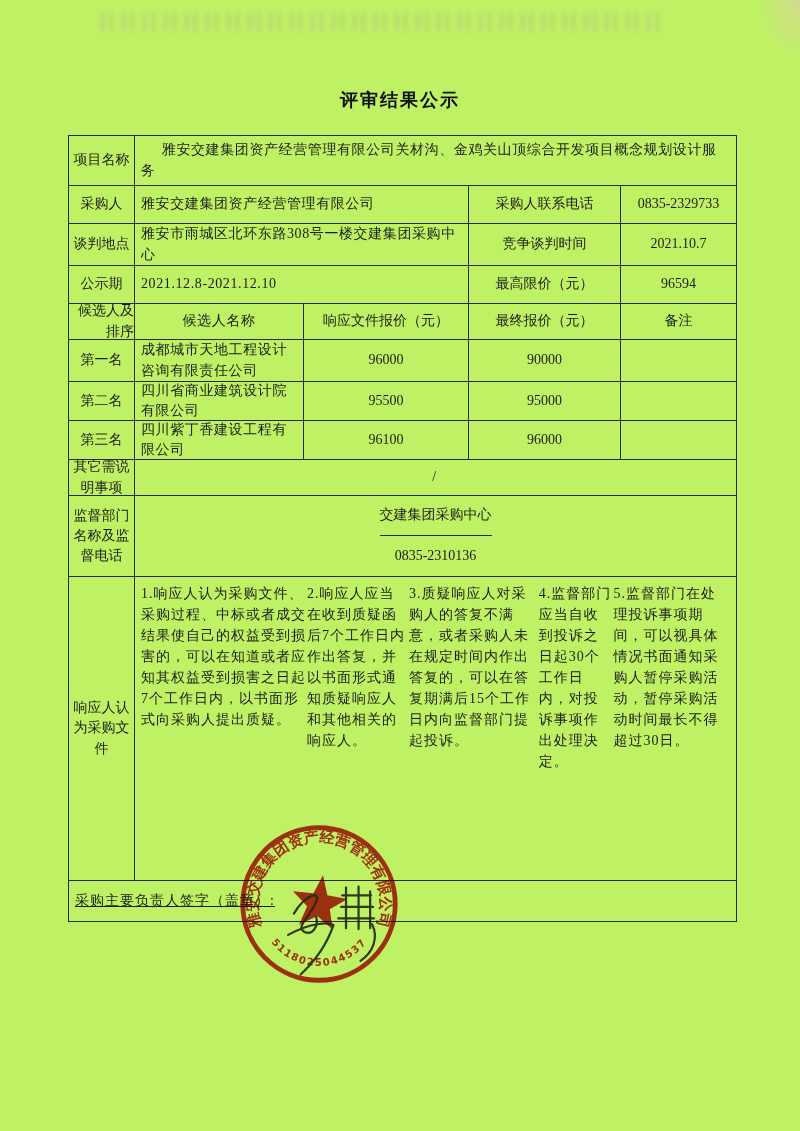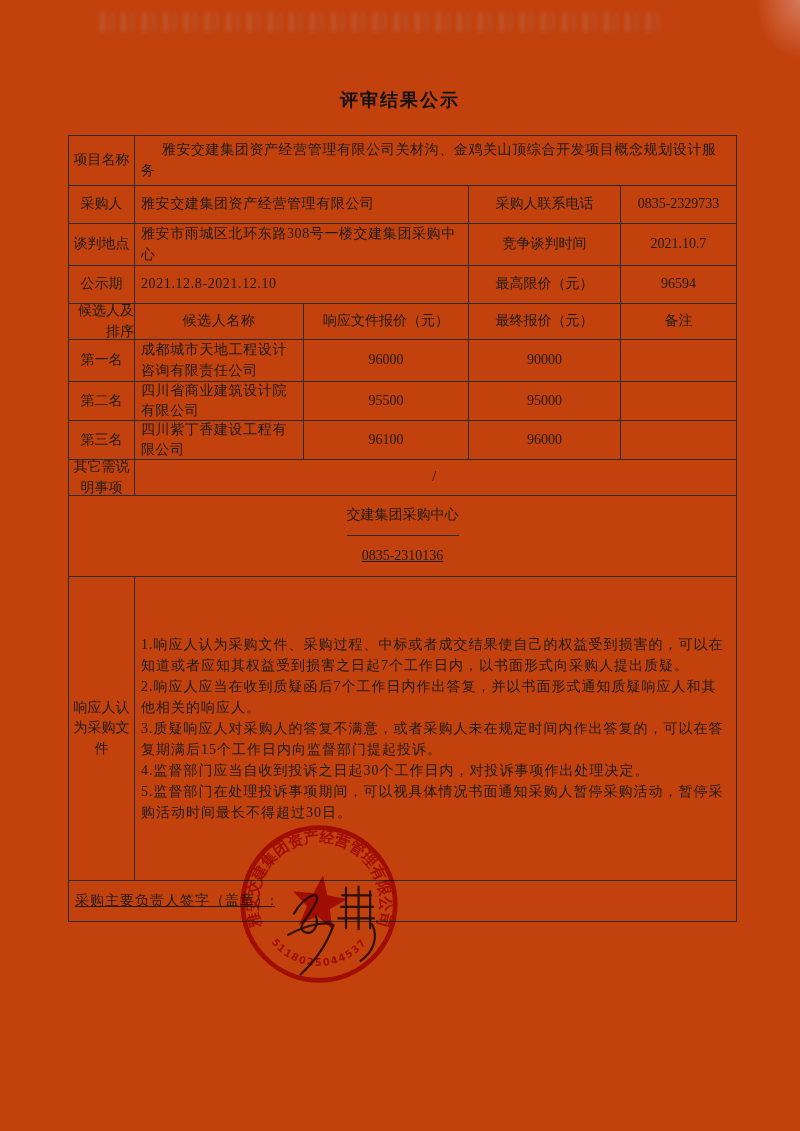--- a/index.html
+++ b/index.html
@@ -1,19 +1,19 @@
 <!DOCTYPE html>
 <html><head>
 <meta charset="utf-8">
 <style>
   * { margin:0; padding:0; box-sizing:border-box; }
   html,body { background:#e8e8e8; }
   .page {
     position:relative; width:800px; height:1131px;
-    background:#c2410c; margin:0 auto; overflow:hidden;
+    background:#bef264; margin:0 auto; overflow:hidden;
     font-family:"Liberation Serif","DejaVu Serif",serif;
     color:#1c1c1c;
   }
   
   .bleed {
     position:absolute; top:12px; left:100px; width:560px; height:20px;
     background:repeating-linear-gradient(90deg,
       rgba(185,150,150,.30) 0 5px, rgba(255,255,255,0) 5px 9px,
       rgba(160,130,140,.22) 9px 14px, rgba(255,255,255,0) 14px 21px);
     filter:blur(2px); opacity:.8;
@@ -49,25 +49,25 @@
   .c-bid   { width:165px; justify-content:center; }
   .c-final { width:152px; justify-content:center; }
   .c-note  { flex:1; justify-content:center; }
   .c-name.center { justify-content:center; text-align:center; padding:2px; }
   .r-cand      { height:42px; }
   .r-cand2     { height:39px; }
   .r-other     { height:36px; } .r-other .val { flex:1; justify-content:center; display:flex; }
   .r-superv    { height:81px; }
   .superv-right { flex:1; display:flex; flex-direction:column; border-right:none; }
   .superv-sub  { display:flex; align-items:center; justify-content:center; height:40px; border-bottom:1px solid #2b2b2b; }
-  .superv-sub:last-child { border-bottom:none; flex:1;text-decoration:underline; }
+  .superv-sub:last-child { border-bottom:none; flex:1; }
   .r-object    { height:304px; }
   .r-object .lab { align-self:stretch; }
   .obj-text {
-    flex:1; display:flex; flex-direction:column; justify-content:center;
+    flex:1; display:flex; flex-direction:row; justify-content:center;
     padding:6px 6px 6px 6px; letter-spacing:1px; line-height:21px;
   }
   .r-sign { height:40px; }
   .r-sign .cell { flex:1; border-right:none; padding-left:6px; letter-spacing:1px;text-decoration:underline; }
   .seal {
     position:absolute; left:236px; top:821px; width:166px; height:166px;
     mix-blend-mode:multiply; opacity:.93;
   }
 </style>
 </head>
@@ -141,20 +141,21 @@
       <div class="cell c-final">96000</div>
       <div class="cell c-note"></div>
     </div>
 
     <div class="row r-other">
       <div class="cell lab">其它需说明事项</div>
       <div class="cell val">/</div>
     </div>
 
     <div class="row r-superv">
+      <div class="cell lab">监督部门名称及监督电话</div>
       <div class="cell superv-right">
         <div class="superv-sub">交建集团采购中心</div>
         <div class="superv-sub">0835-2310136</div>
       </div>
     </div>
 
     <div class="row r-object">
       <div class="cell lab">响应人认为采购文件</div>
       <div class="obj-text">
         <p>1.响应人认为采购文件、采购过程、中标或者成交结果使自己的权益受到损害的，可以在知道或者应知其权益受到损害之日起7个工作日内，以书面形式向采购人提出质疑。</p>

